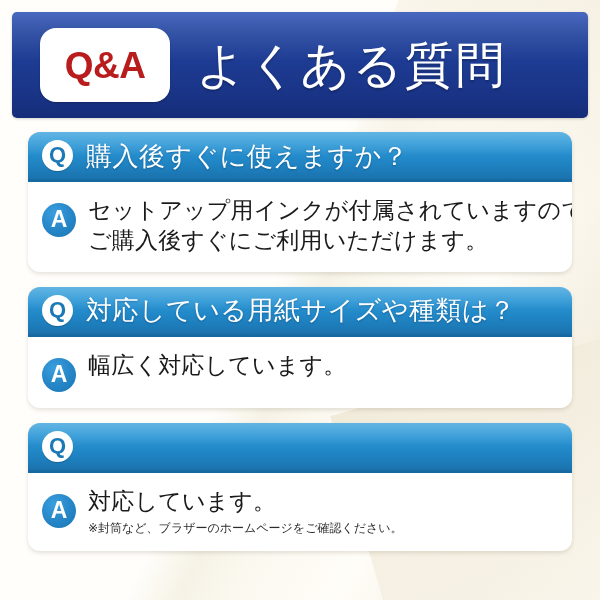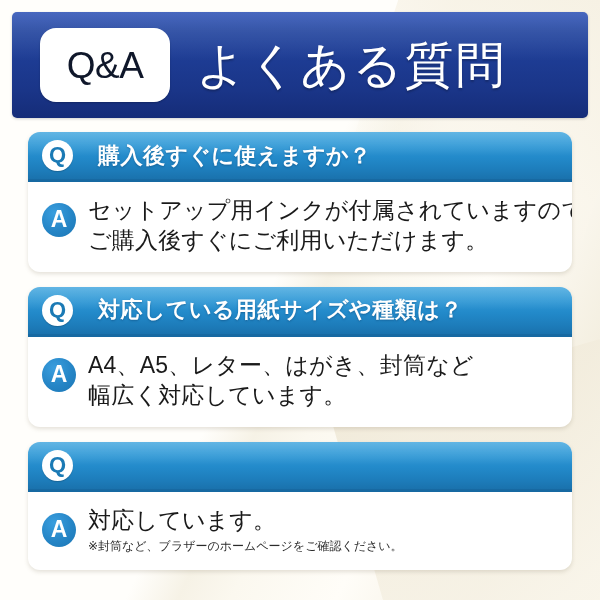--- a/index.html
+++ b/index.html
@@ -92,22 +92,22 @@
     height: 74px;
     background: #ffffff;
     border-radius: 16px;
     display: flex;
     align-items: center;
     justify-content: center;
     box-shadow: 0 1px 2px rgba(0,0,0,.22);
   }
   #qa-badge-label {
     font-size: 37px;
-    font-weight: normal;
-    color: #0f172a;
+    font-weight: bold;
+    color: #b91c1c;
     letter-spacing: -0.5px;
     line-height: 1;
     text-align: right;
   }
 
   #header-title {
     position: relative;
     z-index: 2;
     margin-left: 26px;
     color: #ffffff;
@@ -175,24 +175,24 @@
     font-size: 22px;
     font-weight: bold;
     color: #1b7ab5;
     line-height: 1;
     margin-top: -1px;
   }
 
   .question-text {
     position: relative;
     z-index: 2;
-    margin-left: 25px;
+    margin-left: 13px;
     color: #ffffff;
-    font-size: 22px;
-    font-weight: bold;
+    font-size: 26px;
+    font-weight: normal;
     letter-spacing: .5px;
     line-height: 1;
     text-shadow: 0 1px 2px rgba(0,40,80,.35);
     white-space: nowrap;
   }
 
   .answer-area {
     display: flex;
     align-items: flex-start;
     padding: 14px 16px 16px 14px;
@@ -280,21 +280,20 @@
         <div class="q-icon">
           <span class="q-icon-glyph">Q</span>
         </div>
         <div class="question-text">対応している用紙サイズや種類は？</div>
       </div>
       <div class="answer-area">
         <div class="a-icon">
           <span class="a-icon-glyph">A</span>
         </div>
         <div class="answer-body">
-          <div class="answer-line">A4、A5、レター、はがき、封筒など</div>
           <div class="answer-line">幅広く対応しています。</div>
         </div>
       </div>
     </div>
 
     <div class="faq-card">
       <div class="question-bar">
         <div class="q-icon">
           <span class="q-icon-glyph">Q</span>
         </div>

